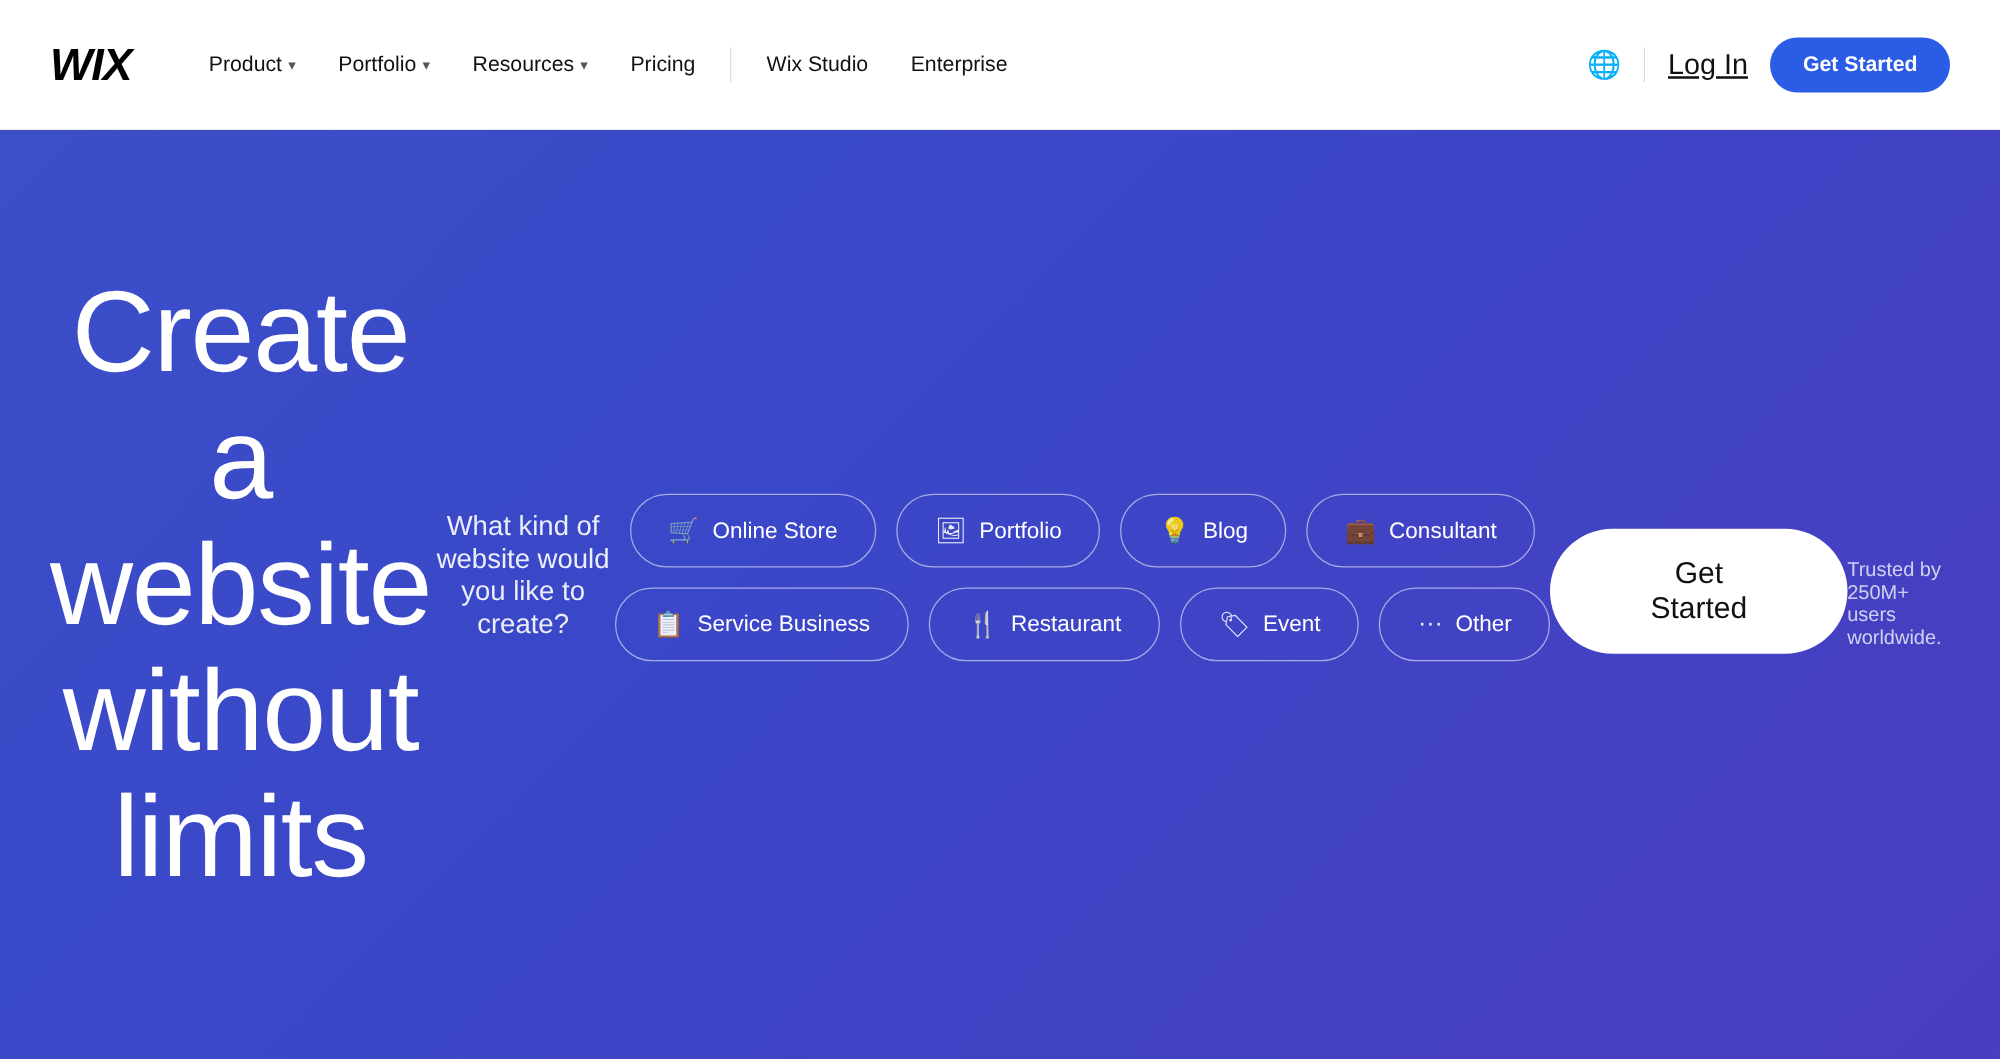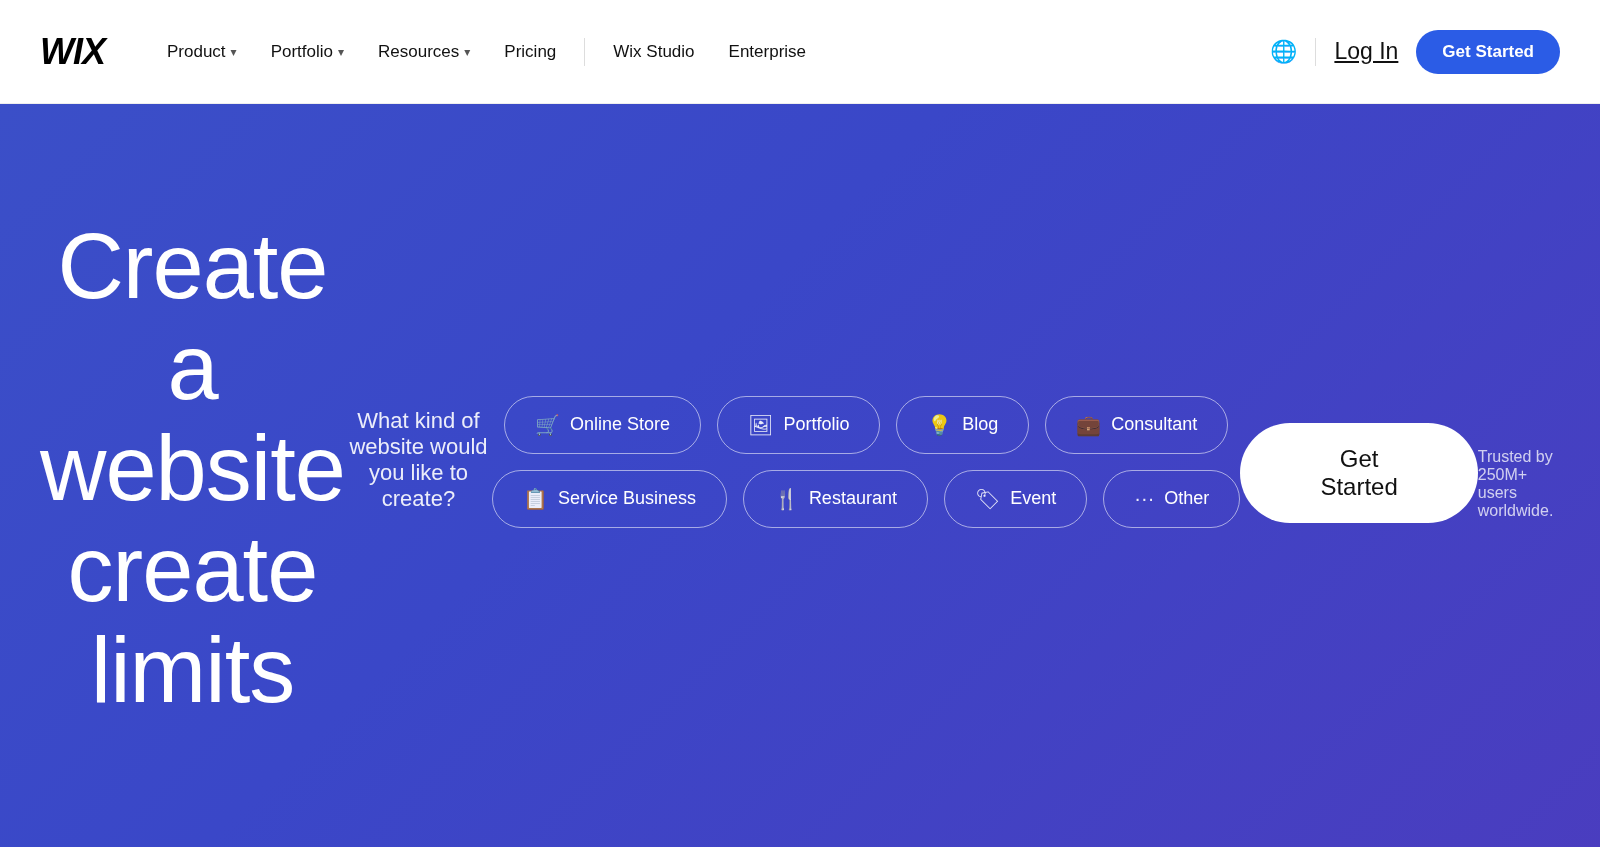--- a/index.html
+++ b/index.html
@@ -189,21 +189,21 @@
     <span class="globe-icon">🌐</span>
     <div class="nav-divider-right"></div>
     <button class="login-btn">Log In</button>
     <button class="get-started-nav-btn">Get Started</button>
   </div>
 </nav>
 
 <section class="hero">
   <h1 class="hero-title">
     <span>Create a website</span><br>
-    <span>create limits</span>
+    <span>without limits</span>
   </h1>
   <p class="hero-subtitle">What kind of website would you like to create?</p>
 
   <div class="category-grid">
     <div class="category-row">
       <button class="category-btn">
         <span class="category-icon">🛒</span>
         <span>Online Store</span>
       </button>
       <button class="category-btn">

